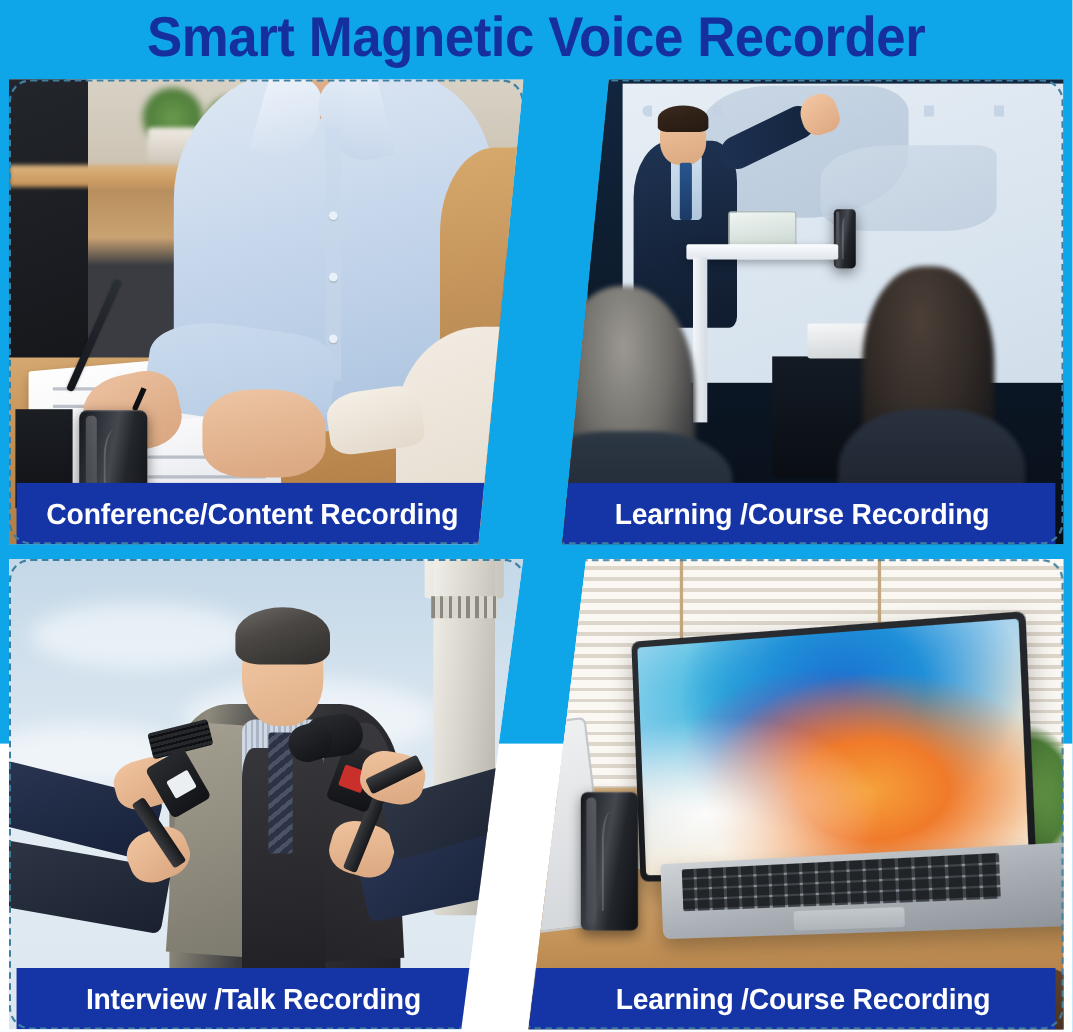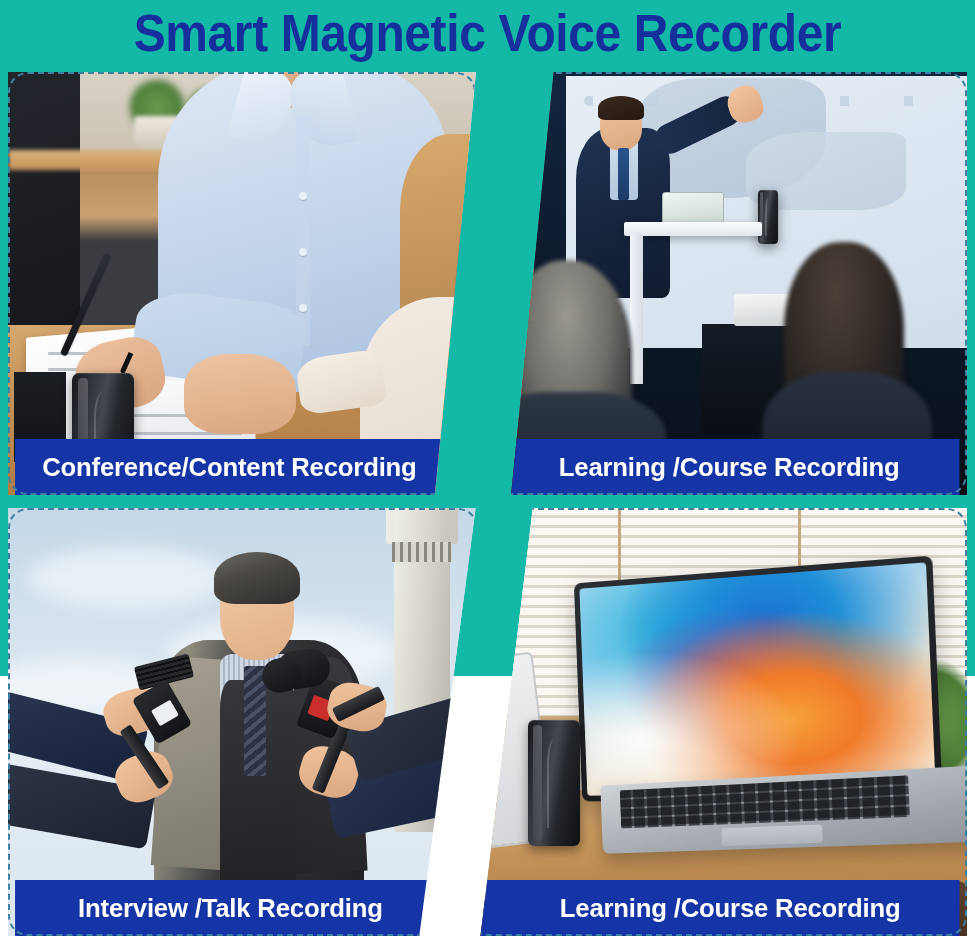--- a/index.html
+++ b/index.html
@@ -7,21 +7,21 @@
   html, body {
     width:975px; height:938px;
     background:#ffffff;
     font-family:"Liberation Sans", sans-serif;
     overflow:hidden;
   }
 
   #page {
     position:relative;
     width:975px; height:676px;
-    background:#14b8a6;
+    background:#0ea5e9;
   }
 
   
   #title {
     position:absolute;
     top:0; left:0; right:0;
     height:70px;
     display:flex;
     align-items:center;
     justify-content:center;

